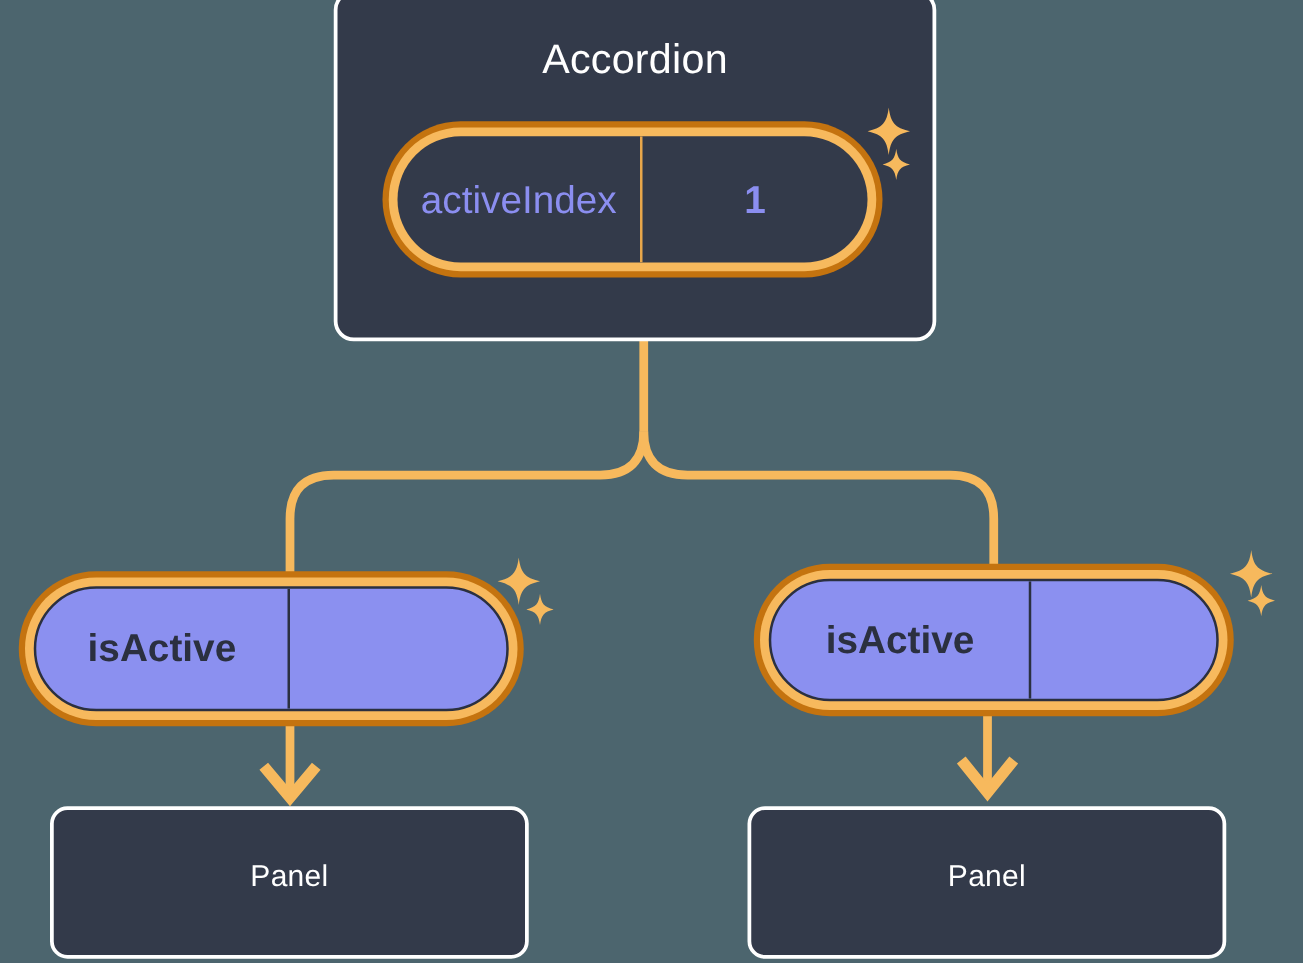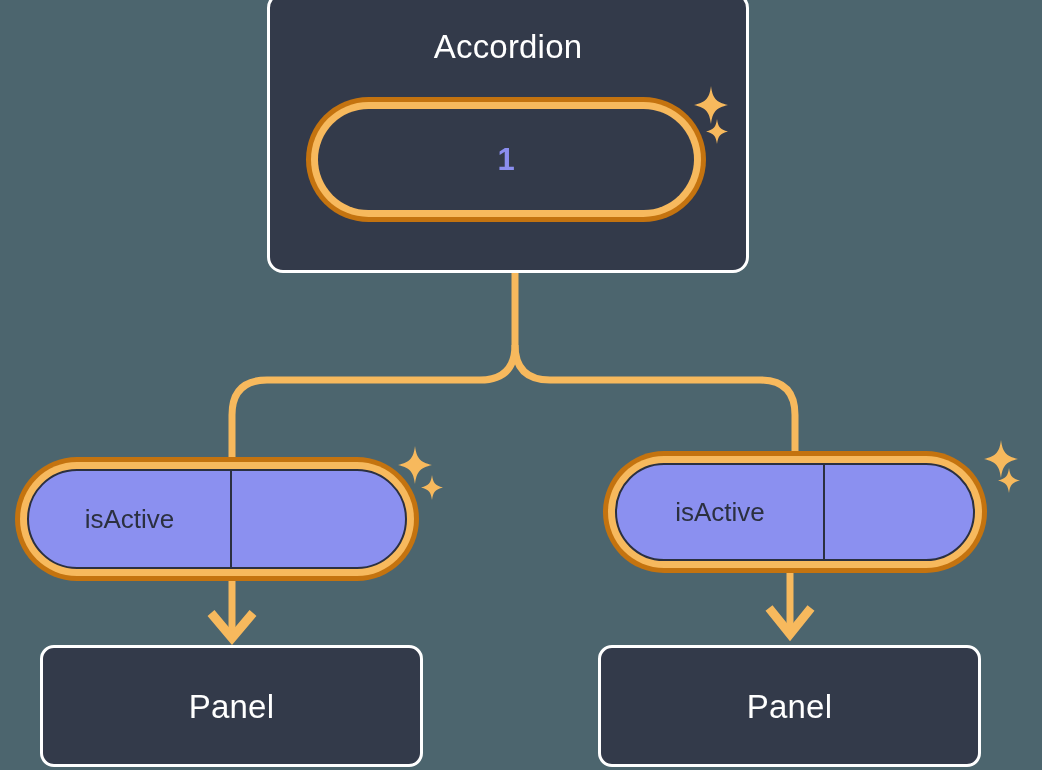--- a/index.html
+++ b/index.html
@@ -62,21 +62,21 @@
 
   .panel-box {
     width: 383px;
     height: 122px;
     top: 645px;
   }
   #panel-box-left  { left: 40px; }
   #panel-box-right { left: 598px; }
   .panel-title {
     top: 40px;
-    font-size: 33px;
+    font-size: 24px;
   }
 
   
   .pill-outer {
     position: absolute;
     border-radius: 999px;
     background: #c4730f;            
     padding: 5px;
     box-sizing: border-box;
   }
@@ -130,22 +130,22 @@
     font-weight: 700;
   }
 
   
   .pill-purple .pill-inner {
     background: #8b90f0;
     border: 2px solid #2b3040;
   }
   .pill-purple .pill-key {
     color: #2b3040;
-    font-size: 26px;
-    font-weight: 400;
+    font-size: 31px;
+    font-weight: 700;
   }
   .pill-purple .pill-val {
     color: #2b3040;
     font-size: 31px;
     font-weight: 700;
   }
 
   #pill-isactive-false {
     left: 15px;
     top: 457px;
@@ -209,20 +209,21 @@
     </g>
   </svg>
 
   <div id="accordion-box" class="node-box">
     <div id="accordion-title" class="node-title">Accordion</div>
   </div>
 
   <div id="pill-activeindex" class="pill-outer">
     <div class="pill-mid">
       <div class="pill-inner">
+        <div class="pill-key">activeIndex</div>
         <div class="pill-val">1</div>
       </div>
     </div>
   </div>
 
   <span id="sparkle-accordion-big" class="sparkle">
     <svg width="34" height="38" viewBox="0 0 34 38" aria-hidden="true">
       <path d="M17 0 C18.6 12.2 21.8 16.1 34 19 C21.8 21.9 18.6 25.8 17 38 C15.4 25.8 12.2 21.9 0 19 C12.2 16.1 15.4 12.2 17 0 Z" fill="#f7b95d"></path>
     </svg>
   </span>

